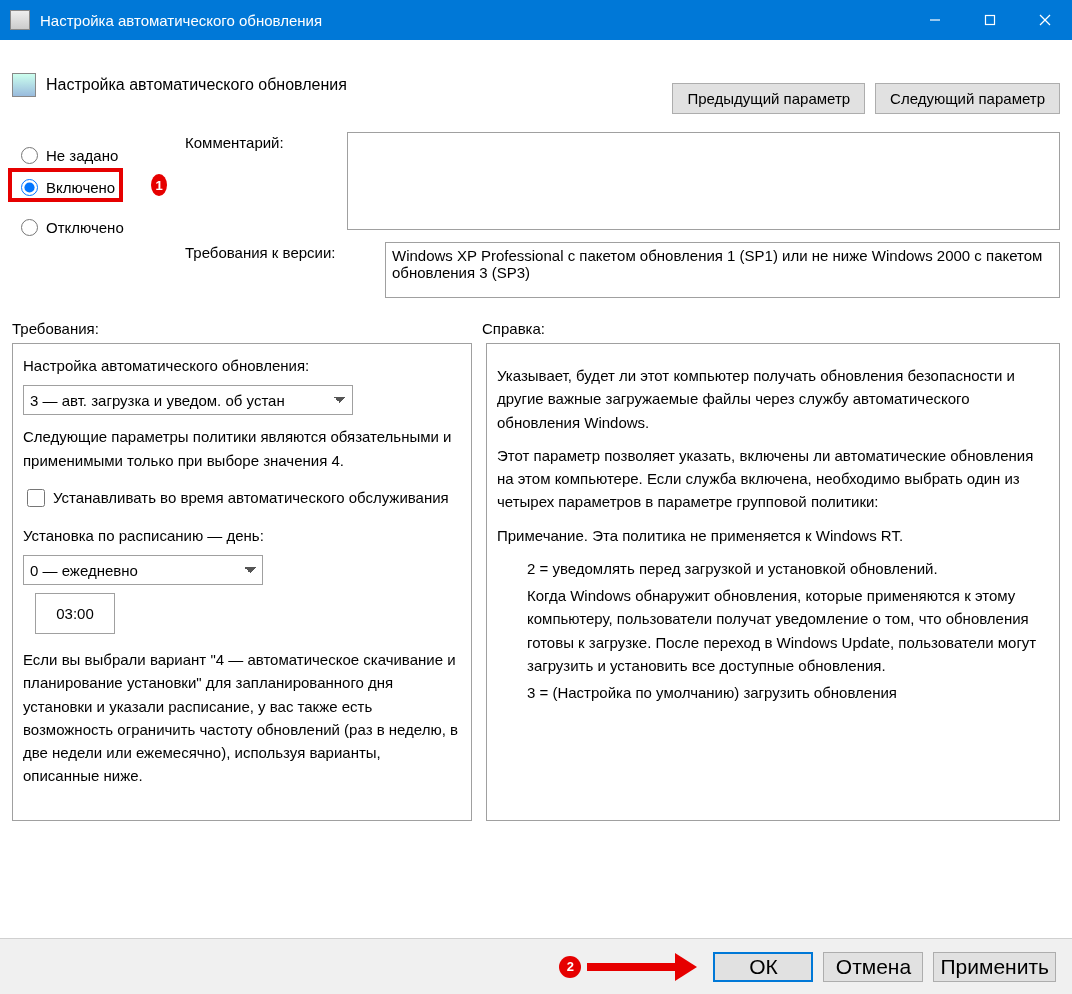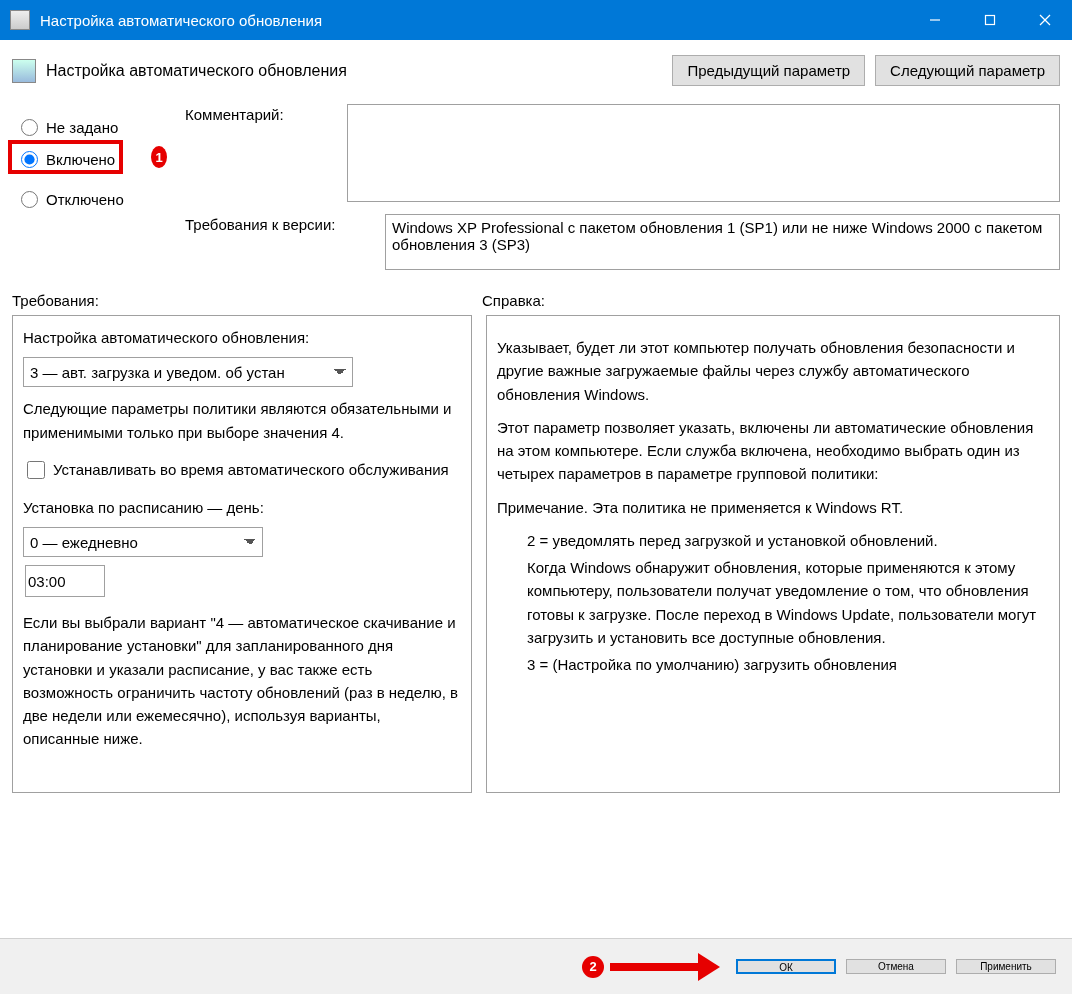--- a/index.html
+++ b/index.html
@@ -45,21 +45,21 @@
     display: flex;
     align-items: center;
     margin-bottom: 18px;
   }
   .header-row .setting-icon {
     width: 24px;height:24px;margin-right:10px;
     background: linear-gradient(#cfe,#9bd);
     border:1px solid #888;
   }
   .header-title { font-size: 16px; flex:1;}
-  .header-buttons { display:flex; gap:10px; }
+  .header-buttons { display:flex; gap:10px;margin-top:28px; }
   .hbtn {
     background:#e1e1e1;border:1px solid #adadad;
     padding:6px 14px;font-size:15px;font-family:inherit;
   }
   
   .state-area {
     display:flex;
     gap:18px;
     margin-bottom:8px;
   }
@@ -128,40 +128,40 @@
     background:#fff;
     appearance:none;-webkit-appearance:none;
     background-image: linear-gradient(45deg, transparent 50%, #555 50%),
                       linear-gradient(135deg, #555 50%, transparent 50%);
     background-position: right 12px center, right 6px center;
     background-size: 6px 6px, 6px 6px;
     background-repeat:no-repeat;
   }
   .combo.small{width:240px;}
   .timebox {
-    width:80px;height:32px;border:1px solid #a0a0a0;
-    font-family:inherit;font-size:15px;text-align:left;
-    margin-left:2px;
+    width:80px;height:41px;border:1px solid #a0a0a0;
+    font-family:inherit;font-size:15px;text-align:center;
+    margin-left:12px;
   }
   .chk-row{display:flex;align-items:flex-start;margin:14px 0;}
   .chk {width:18px;height:18px;margin-right:8px;}
   .ptxt{margin:10px 0;}
   .time-row{display:flex;align-items:center;margin:8px 0 14px;}
   
   .help-indent{padding-left:30px;display:block;margin:4px 0;}
   
   .footer {
     position:absolute;left:0;right:0;bottom:0;
     height:56px;border-top:1px solid #d0d0d0;
     display:flex;align-items:center;justify-content:flex-end;
     padding-right:16px;gap:10px;background:#f0f0f0;
   }
   .footer .fbtn{
-    min-width:100px;height:15px;background:#e1e1e1;
-    border:1px solid #adadad;font-family:inherit;font-size:10px;
+    min-width:100px;height:30px;background:#e1e1e1;
+    border:1px solid #adadad;font-family:inherit;font-size:21px;
   }
   .footer .fbtn.default{border:2px solid #0078d7;}
   .footer .arrow-wrap{display:flex;align-items:center;margin-right:6px;}
   .footer .arrow {
     width:110px;height:16px;position:relative;
   }
   .footer .arrow .shaft{
     position:absolute;left:0;top:4px;right:22px;height:8px;background:#e60000;
   }
   .footer .arrow .head{

